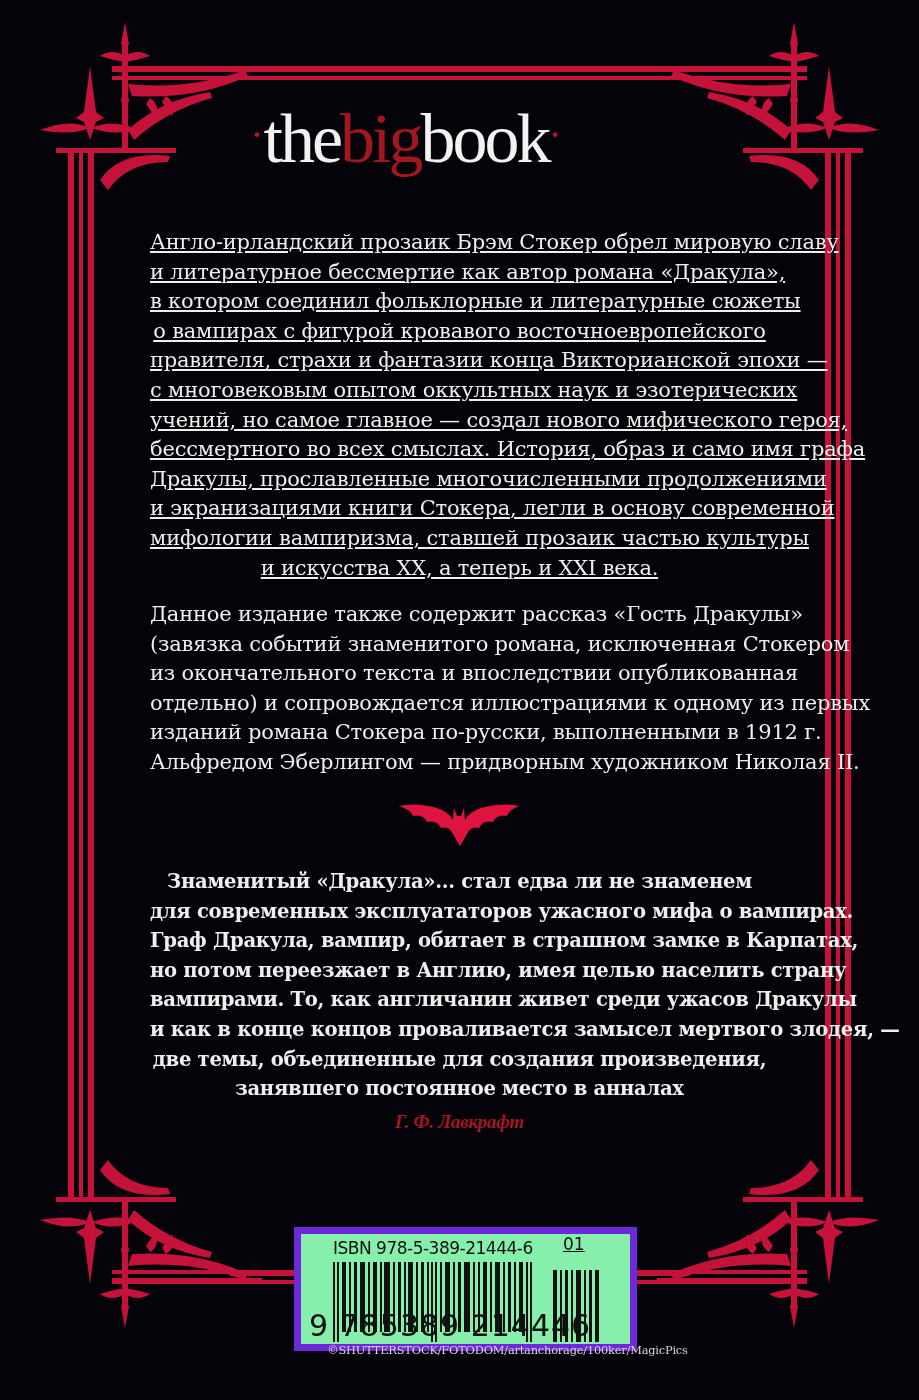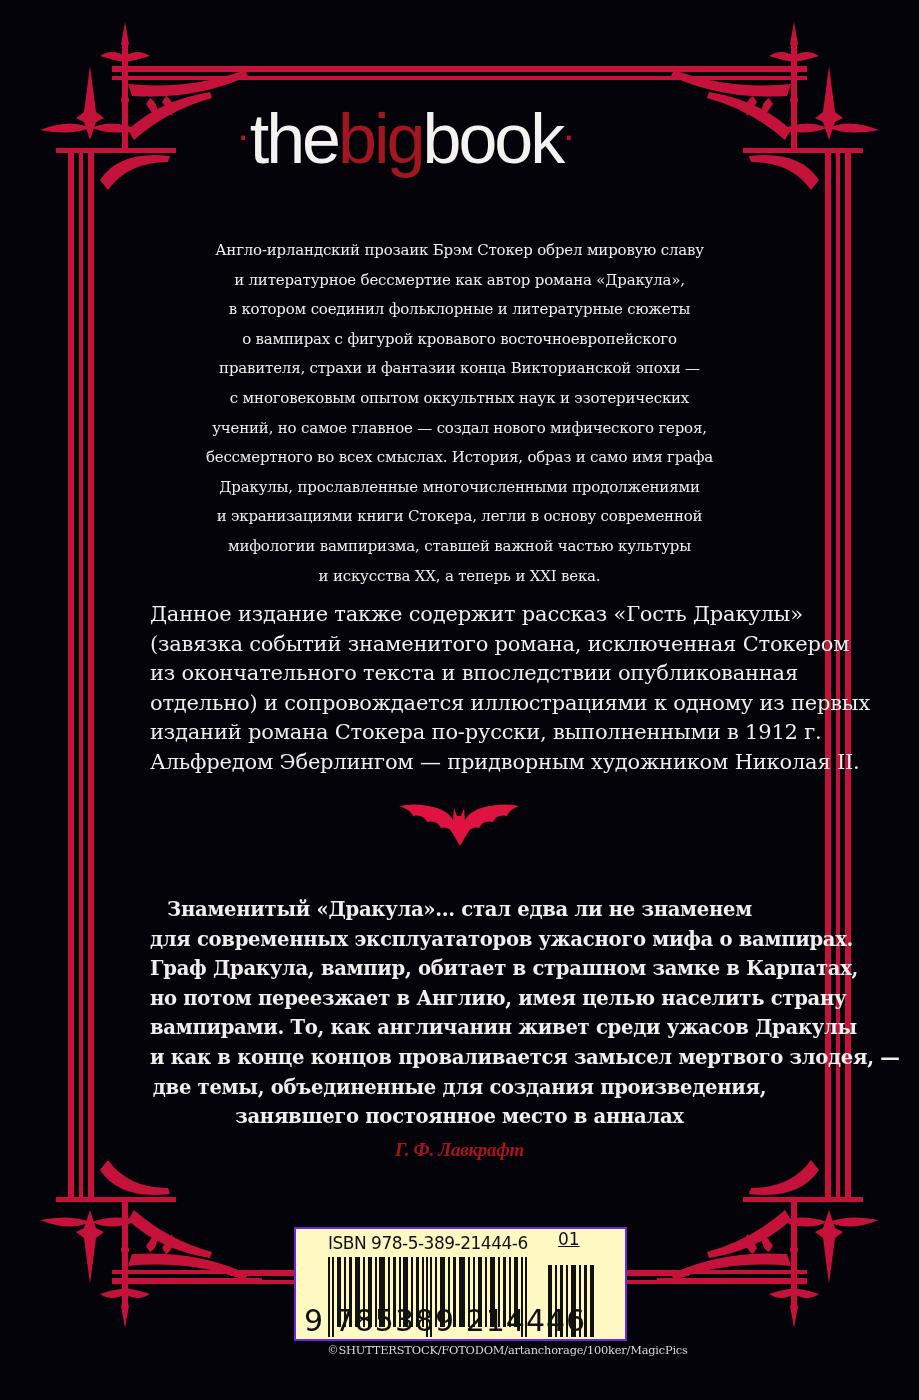--- a/index.html
+++ b/index.html
@@ -1,28 +1,28 @@
 <!DOCTYPE html>
 <html><head>
 <meta charset="utf-8">
 <style>
   html,body{margin:0;padding:0;}
   body{width:919px;height:1400px;background:#04030a;overflow:hidden;position:relative;font-family:"DejaVu Serif","Liberation Serif",serif;}
   .frame{position:absolute;inset:0;pointer-events:none;}
-  .logo{position:absolute;top:104px;left:0;width:812px;text-align:center;font-family:Liberation Sans, sans-serif;font-size:70px;letter-spacing:-3px;color:#f4f1f1;line-height:1;}
+  .logo{position:absolute;top:104px;left:0;width:812px;text-align:center;font-family:Liberation Serif, serif;font-size:70px;letter-spacing:-3px;color:#f4f1f1;line-height:1;}
   .logo .dot{color:#b5152b;font-size:40px;vertical-align:14px;letter-spacing:0;}
   .logo .big{color:#a4161f;}
   .text{position:absolute;left:150px;width:619px;text-align:center;color:#f1eeee;font-family:"DejaVu Serif","Liberation Serif",serif;}
-  .p1{top:236px;font-size:15px;line-height:29.6px;letter-spacing:-0.2px;}
+  .p1{top:228px;font-size:21px;line-height:29.6px;letter-spacing:-0.2px;text-decoration:underline;}
   .p2{top:600px;font-size:21px;line-height:29.6px;letter-spacing:-0.2px;}
-  .p3{top:867px;font-size:19.6px;line-height:29.6px;font-weight:bold;letter-spacing:-0.3px;margin-top:28px;}
+  .p3{top:867px;font-size:19.6px;line-height:29.6px;font-weight:bold;letter-spacing:-0.3px;}
   .line{display:block;white-space:nowrap;}
   .author{display:block;color:#a8141f;font-style:italic;font-weight:bold;font-size:19px;margin-top:3px;font-family:"Liberation Serif","DejaVu Serif",serif;}
   .bat{position:absolute;left:397px;top:798px;width:124px;height:52px;}
-  .isbn-box{position:absolute;left:294px;top:1227px;width:329px;height:110px;background:#fef9c3;border:2px solid #6d28d9;}
+  .isbn-box{position:absolute;left:294px;top:1227px;width:329px;height:110px;background:#86efac;border:7px solid #6d28d9;}
   .isbn-label{position:absolute;left:32px;top:4px;font-family:"DejaVu Sans","Liberation Sans",sans-serif;font-size:17px;color:#111;letter-spacing:-0.5px;}
   .addon-label{position:absolute;left:262px;top:0;font-family:"DejaVu Sans","Liberation Sans",sans-serif;font-size:17px;color:#111;text-decoration:underline;}
   .ean-digits{position:absolute;left:8px;top:74px;font-family:"DejaVu Sans","Liberation Sans",sans-serif;font-size:30px;color:#111;letter-spacing:1px;}
   .credit{position:absolute;top:1343px;left:0;width:919px;text-align:center;color:#dcd8d8;font-family:"DejaVu Serif","Liberation Serif",serif;font-size:11.4px;letter-spacing:-0.2px;padding-left:48px;}
 </style>
 </head>
 <body>
 
 <svg class="frame" width="919" height="1400" viewBox="0 0 919 1400" xmlns="http://www.w3.org/2000/svg">
   <defs>
@@ -84,21 +84,21 @@
   <span class="line">Англо-ирландский прозаик Брэм Стокер обрел мировую славу</span>
   <span class="line">и литературное бессмертие как автор романа «Дракула»,</span>
   <span class="line">в котором соединил фольклорные и литературные сюжеты</span>
   <span class="line">о вампирах с фигурой кровавого восточноевропейского</span>
   <span class="line">правителя, страхи и фантазии конца Викторианской эпохи —</span>
   <span class="line">с многовековым опытом оккультных наук и эзотерических</span>
   <span class="line">учений, но самое главное — создал нового мифического героя,</span>
   <span class="line">бессмертного во всех смыслах. История, образ и само имя графа</span>
   <span class="line">Дракулы, прославленные многочисленными продолжениями</span>
   <span class="line">и экранизациями книги Стокера, легли в основу современной</span>
-  <span class="line">мифологии вампиризма, ставшей важной частью культуры</span>
+  <span class="line">мифологии вампиризма, ставшей прозаик частью культуры</span>
   <span class="line">и искусства XX, а теперь и XXI века.</span>
 </div>
 
 <div class="text p2">
   <span class="line">Данное издание также содержит рассказ «Гость Дракулы»</span>
   <span class="line">(завязка событий знаменитого романа, исключенная Стокером</span>
   <span class="line">из окончательного текста и впоследствии опубликованная</span>
   <span class="line">отдельно) и сопровождается иллюстрациями к одному из первых</span>
   <span class="line">изданий романа Стокера по-русски, выполненными в 1912 г.</span>
   <span class="line">Альфредом Эберлингом — придворным художником Николая II.</span>

